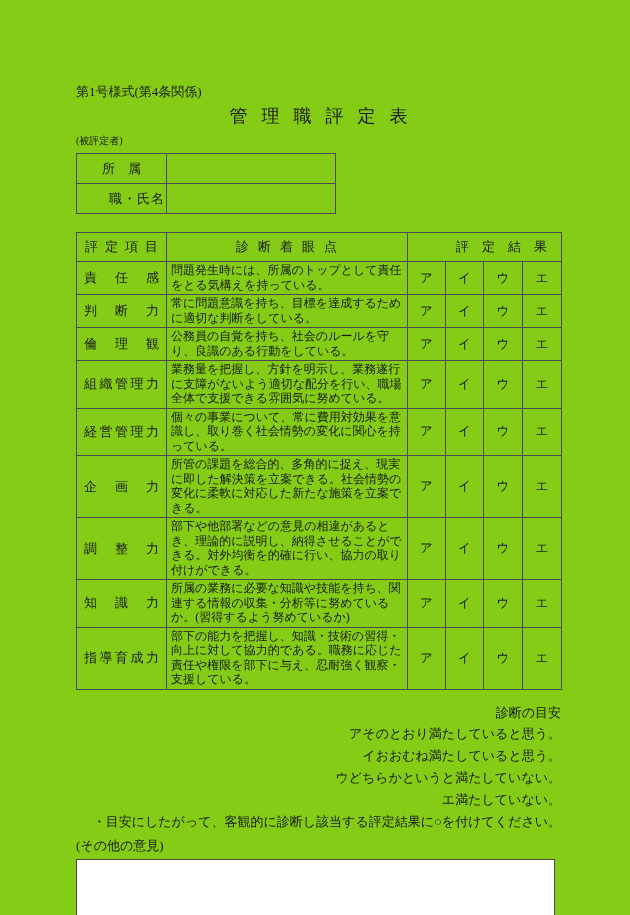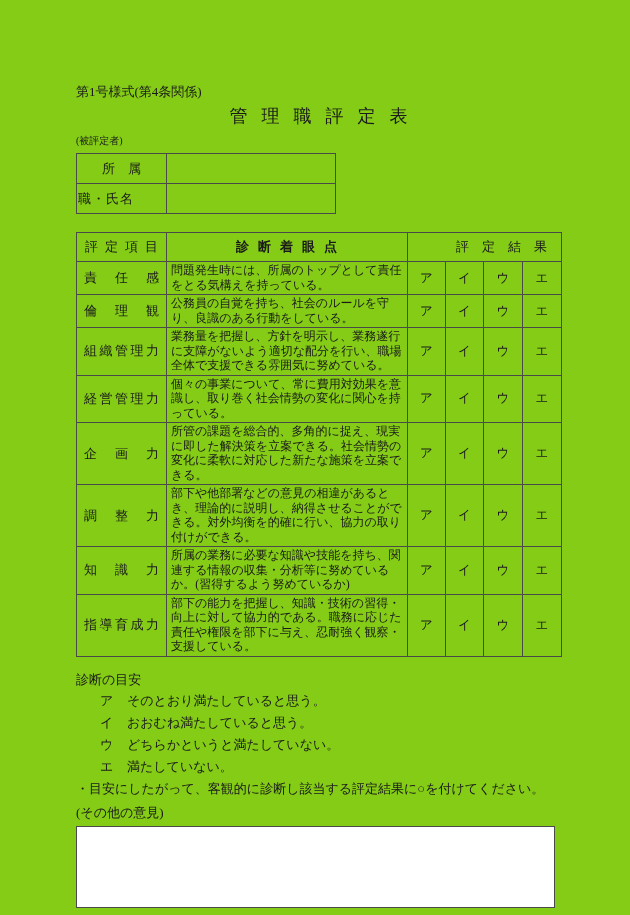--- a/index.html
+++ b/index.html
@@ -15,38 +15,38 @@
     padding-left:14px; margin-top:7px; line-height:18px;
   }
   .evaluatee { font-size:10px; margin-top:8px; line-height:16px; }
 
   table { border-collapse:collapse; table-layout:fixed; }
   td, th { border:1px solid #4a4a4a; font-weight:normal; overflow:hidden; }
 
   .info-table { margin-top:4px; width:259px; }
   .info-table td { height:27px; font-size:13px; }
   .info-label-justify { text-align:justify; text-align-last:justify; padding:0 25px; }
-  .info-label-center  { text-align:left; letter-spacing:1px; }
+  .info-label-center  { text-align:right; letter-spacing:1px; }
 
   .main-table { margin-top:18px; width:485px;border-radius:25px; }
   .main-table th { height:26px; font-size:13px; }
   .th-item    { text-align:justify; text-align-last:justify; padding:0 8px; }
-  .th-desc    { text-align:center; letter-spacing:9px;  padding-left:9px;font-weight:bold; }
+  .th-desc    { text-align:center; letter-spacing:9px;  padding-left:9px; }
   .th-result  { text-align:right; letter-spacing:13px; padding-left:13px; }
   .cell-label {
     font-size:13px; text-align:justify; text-align-last:justify;
     padding:0 7px; vertical-align:middle;
   }
   .cell-desc  {
     font-size:12px; line-height:14.5px; padding:1px 4px 2px;
     vertical-align:top; text-align:left;
   }
   .cell-opt   { text-align:center; font-size:12.5px; vertical-align:middle; }
 
-  .guide { margin-top:13px; font-size:13px; }
+  .guide { margin-top:13px; font-size:13px;text-align:right; }
   .guide-heading { line-height:20px; }
   .guide-item { padding-left:24px; line-height:22px; }
   .guide-key  { display:inline-block; width:27px; }
   .guide-note { line-height:22px; }
   .opinion-label { font-size:13px; line-height:20px; margin-top:3px; }
   .opinion-box {
     width:479px; height:82px; border:1px solid #4a4a4a;
     box-sizing:border-box; margin-top:3px; background:#fff;
   }
 </style>
@@ -96,20 +96,28 @@
 
     <tr>
       <td class="cell-label">責任感</td>
       <td class="cell-desc">問題発生時には、所属のトップとして責任をとる気構えを持っている。</td>
       <td class="cell-opt">ア</td>
       <td class="cell-opt">イ</td>
       <td class="cell-opt">ウ</td>
       <td class="cell-opt">エ</td>
     </tr>
 
+    <tr>
+      <td class="cell-label">判断力</td>
+      <td class="cell-desc">常に問題意識を持ち、目標を達成するために適切な判断をしている。</td>
+      <td class="cell-opt">ア</td>
+      <td class="cell-opt">イ</td>
+      <td class="cell-opt">ウ</td>
+      <td class="cell-opt">エ</td>
+    </tr>
 
     <tr>
       <td class="cell-label">倫理観</td>
       <td class="cell-desc">公務員の自覚を持ち、社会のルールを守り、良識のある行動をしている。</td>
       <td class="cell-opt">ア</td>
       <td class="cell-opt">イ</td>
       <td class="cell-opt">ウ</td>
       <td class="cell-opt">エ</td>
     </tr>
 

